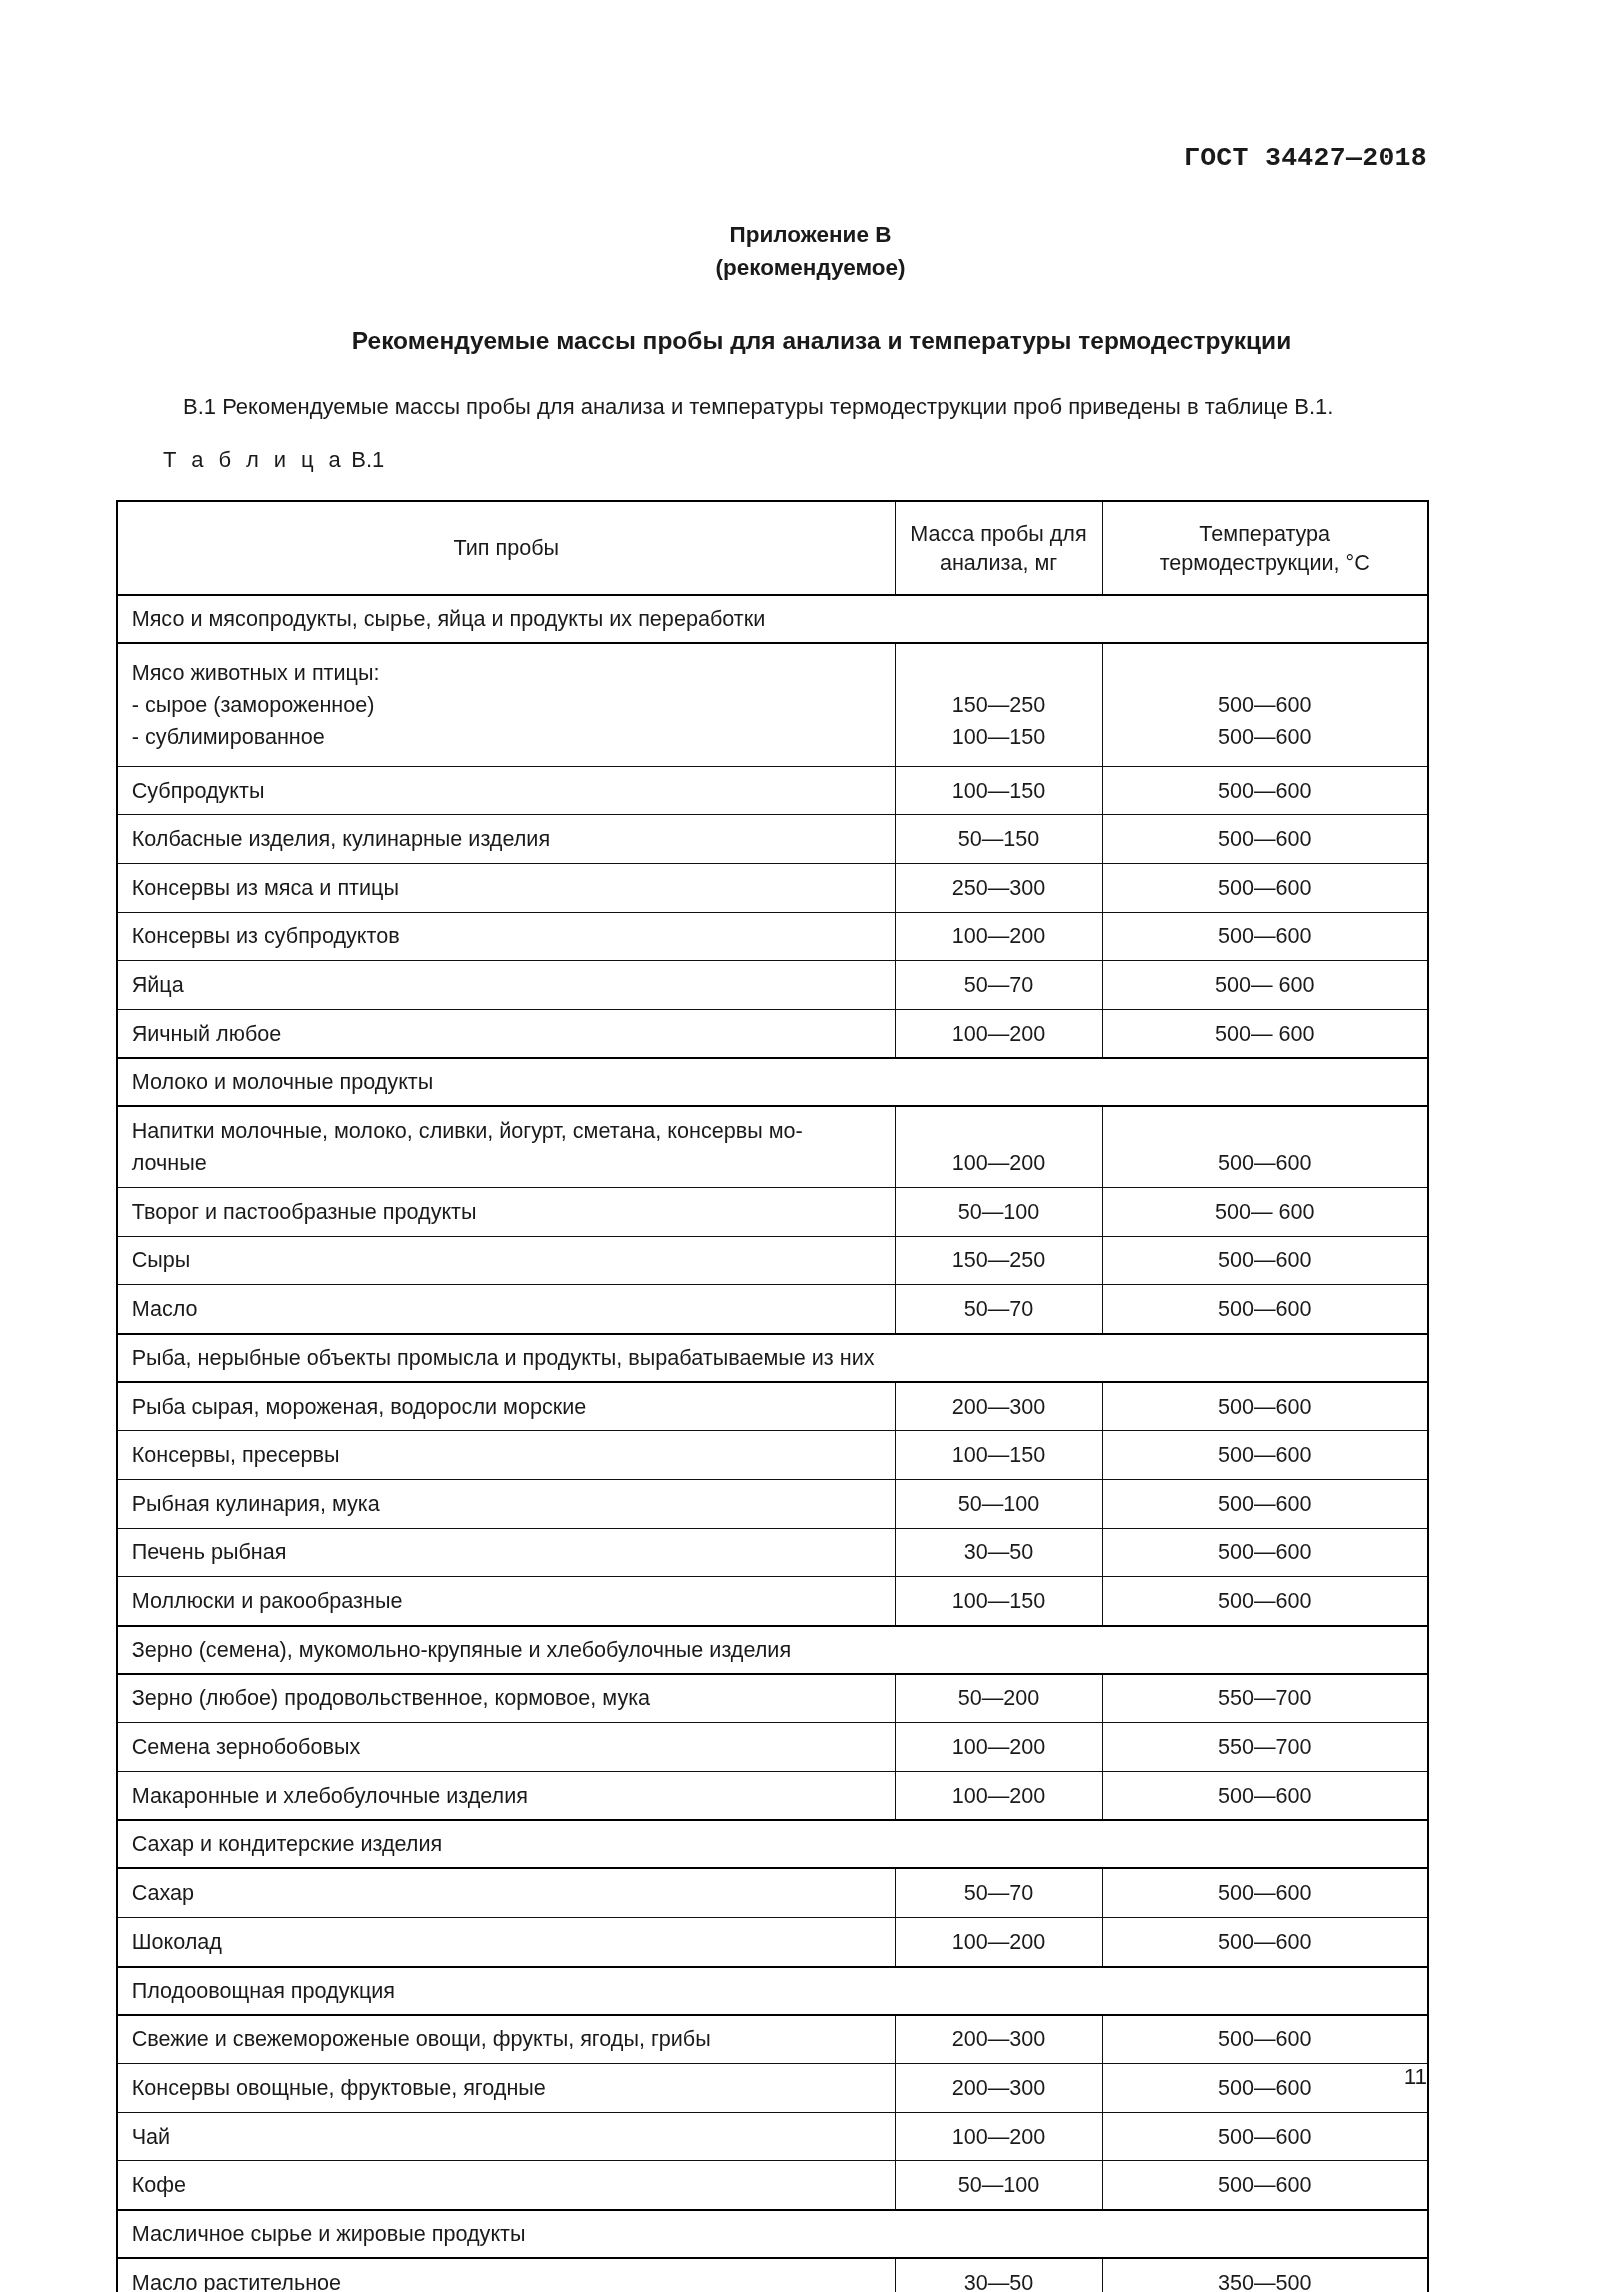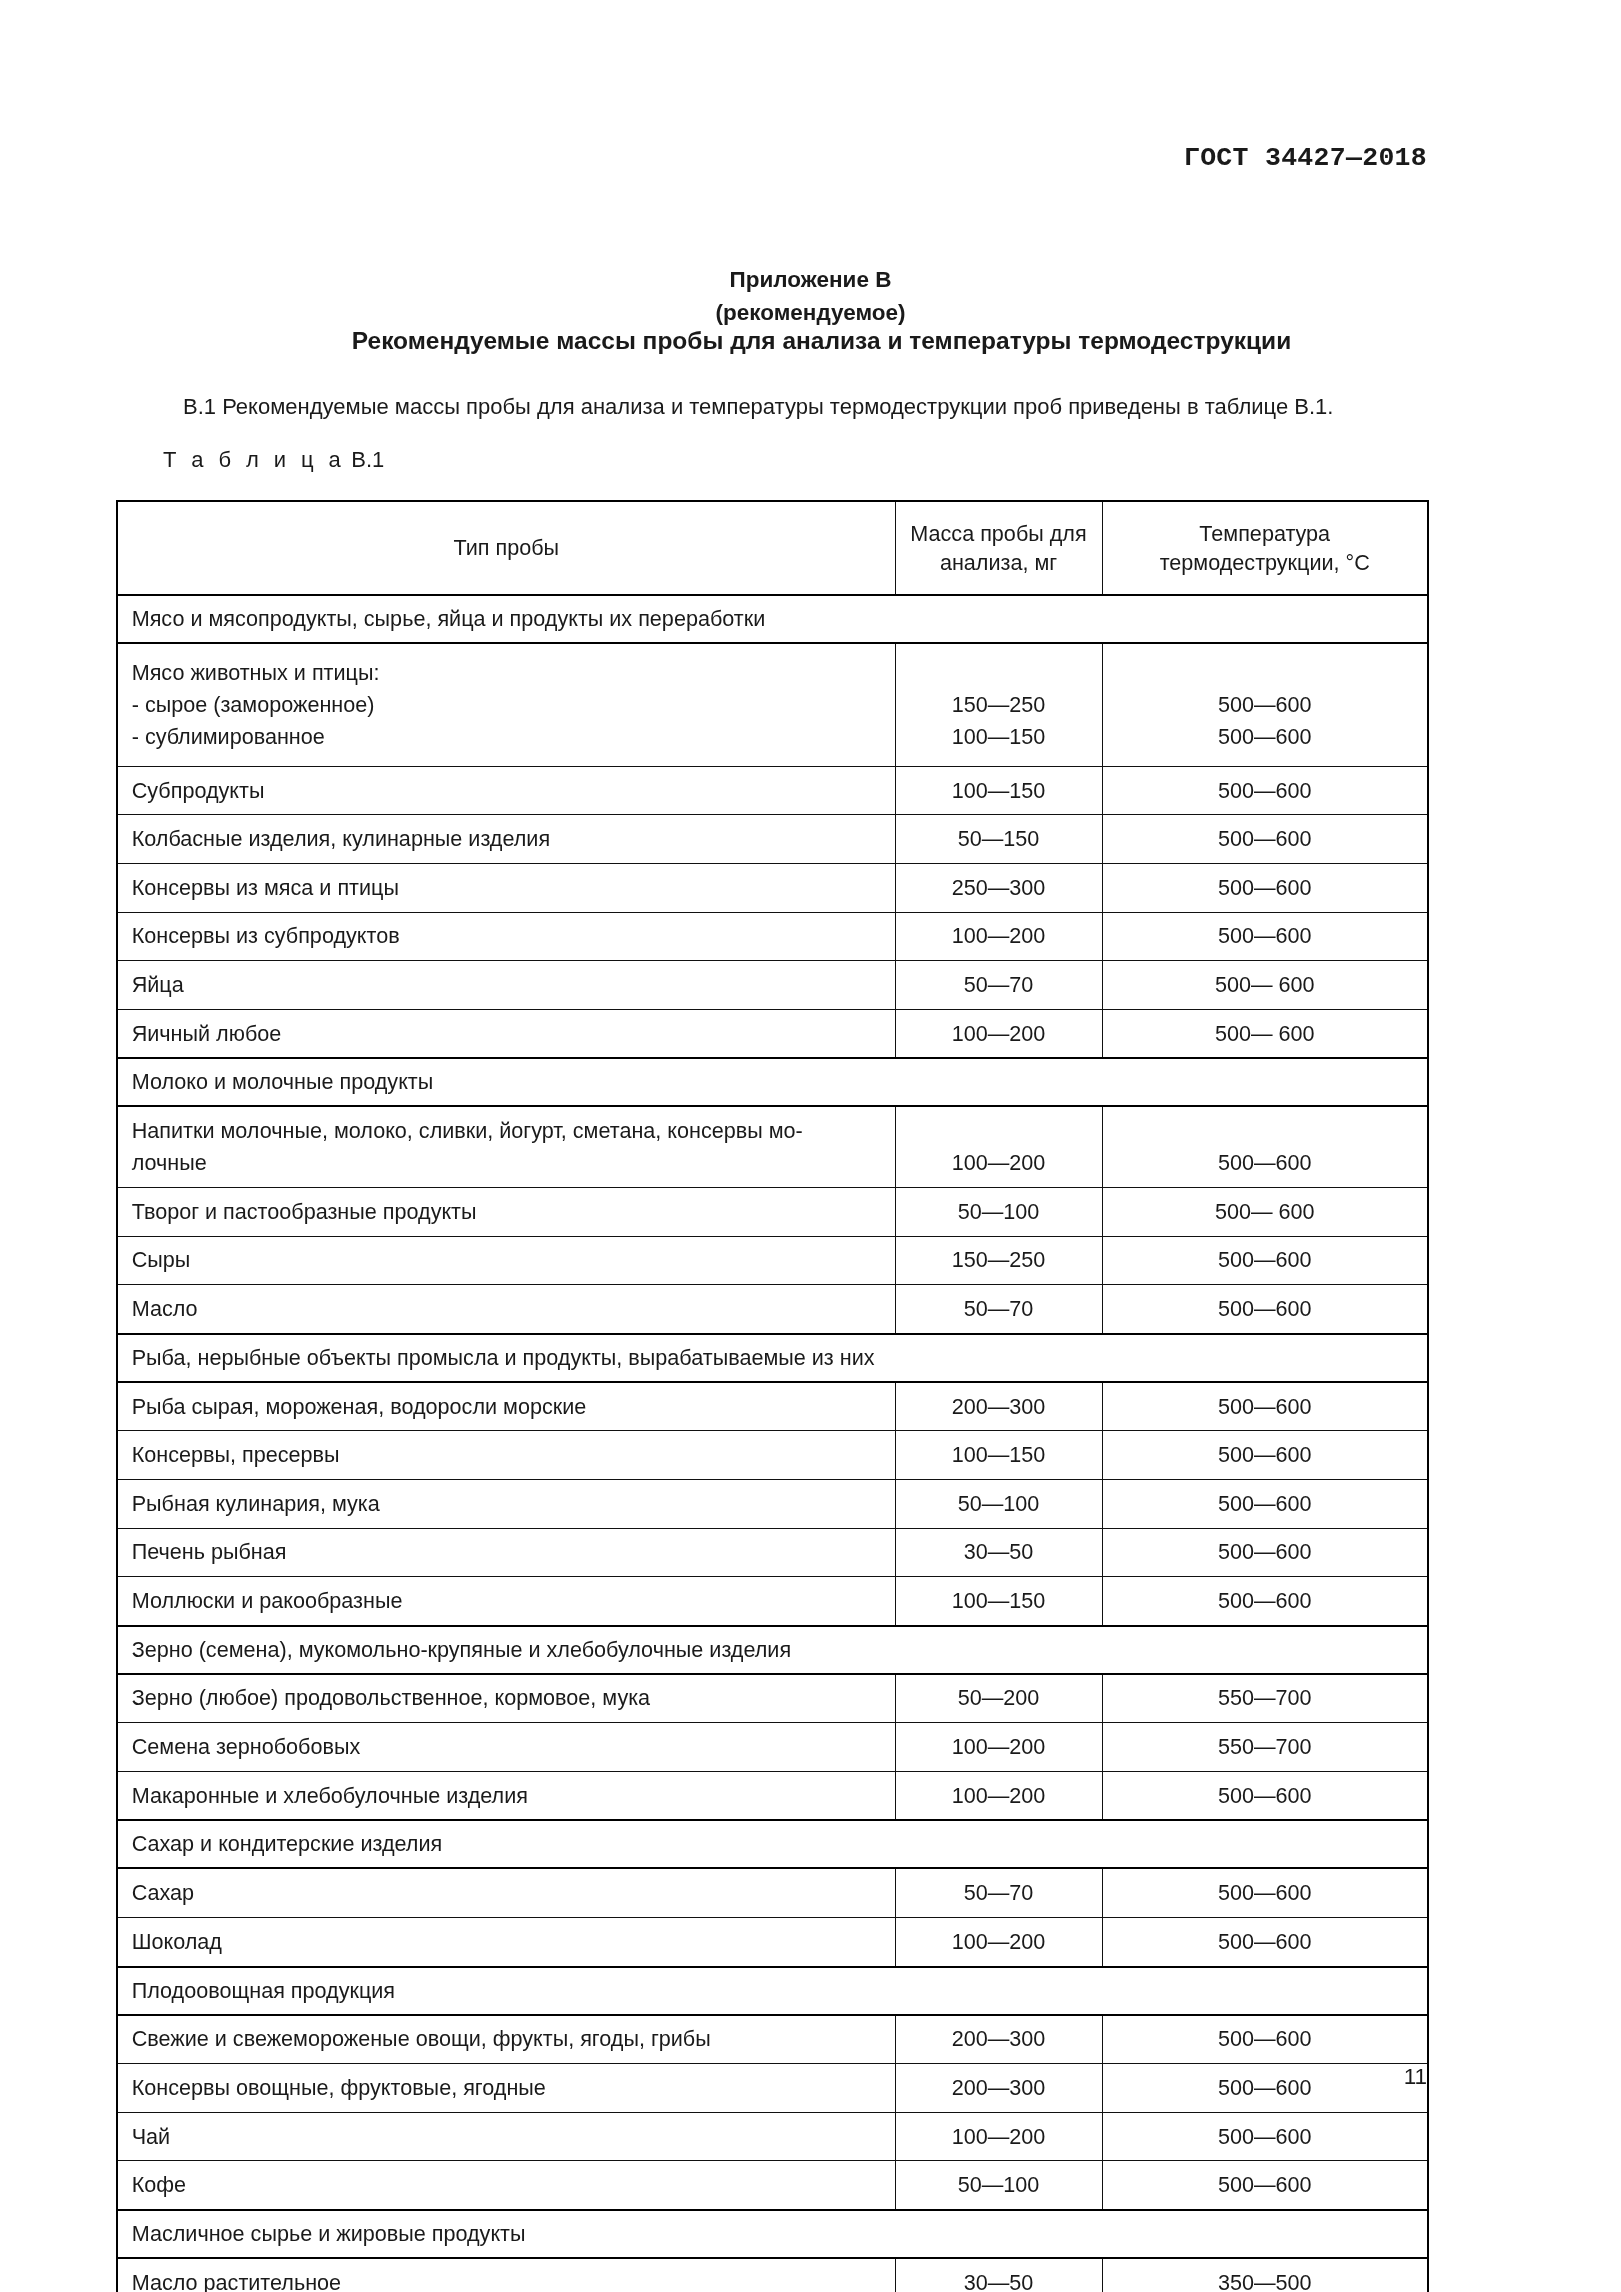--- a/index.html
+++ b/index.html
@@ -34,21 +34,20 @@
     font-family: Liberation Mono, monospace;
   }
 
   
   .appendix-block {
     position: absolute;
     top: 218px;
     left: 0;
     width: 100%;
     text-align: center;
-    margin-top: 45px;
   }
   .appendix-name {
     font-size: 22.5px;
     font-weight: bold;
     line-height: 33px;
   }
   .appendix-kind {
     font-size: 22.5px;
     font-weight: bold;
     line-height: 33px;

